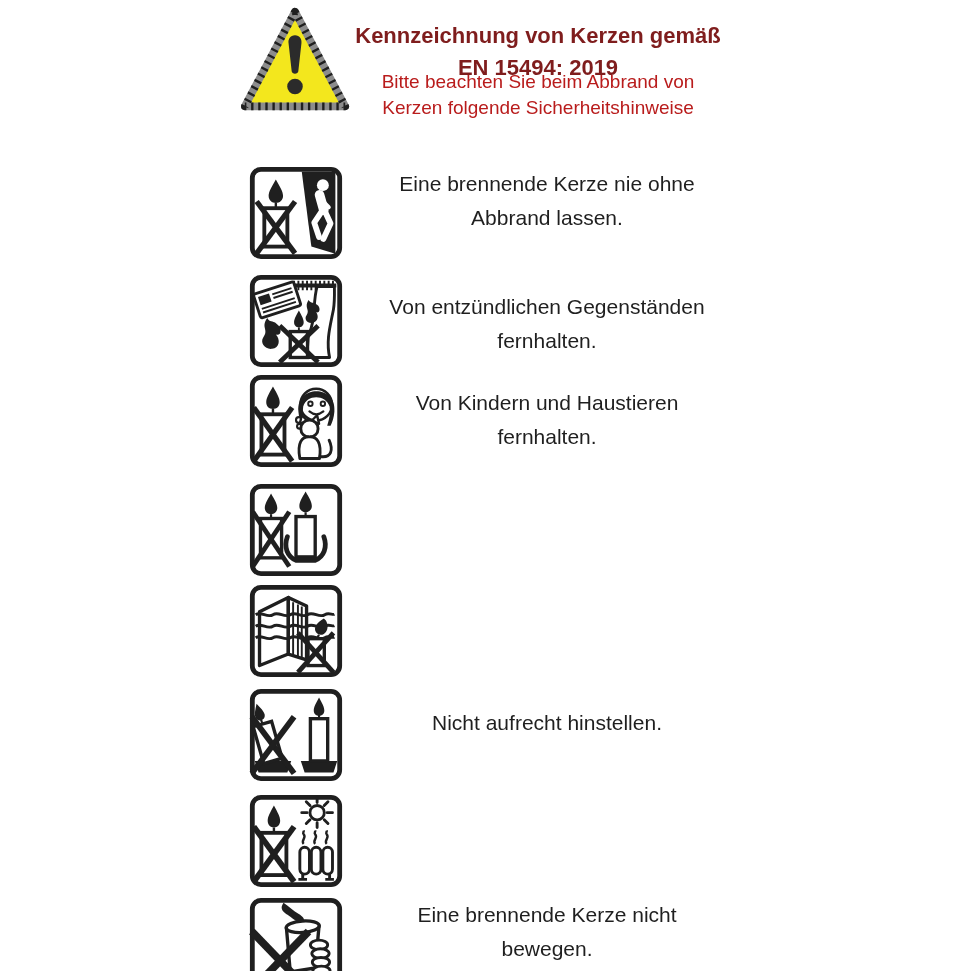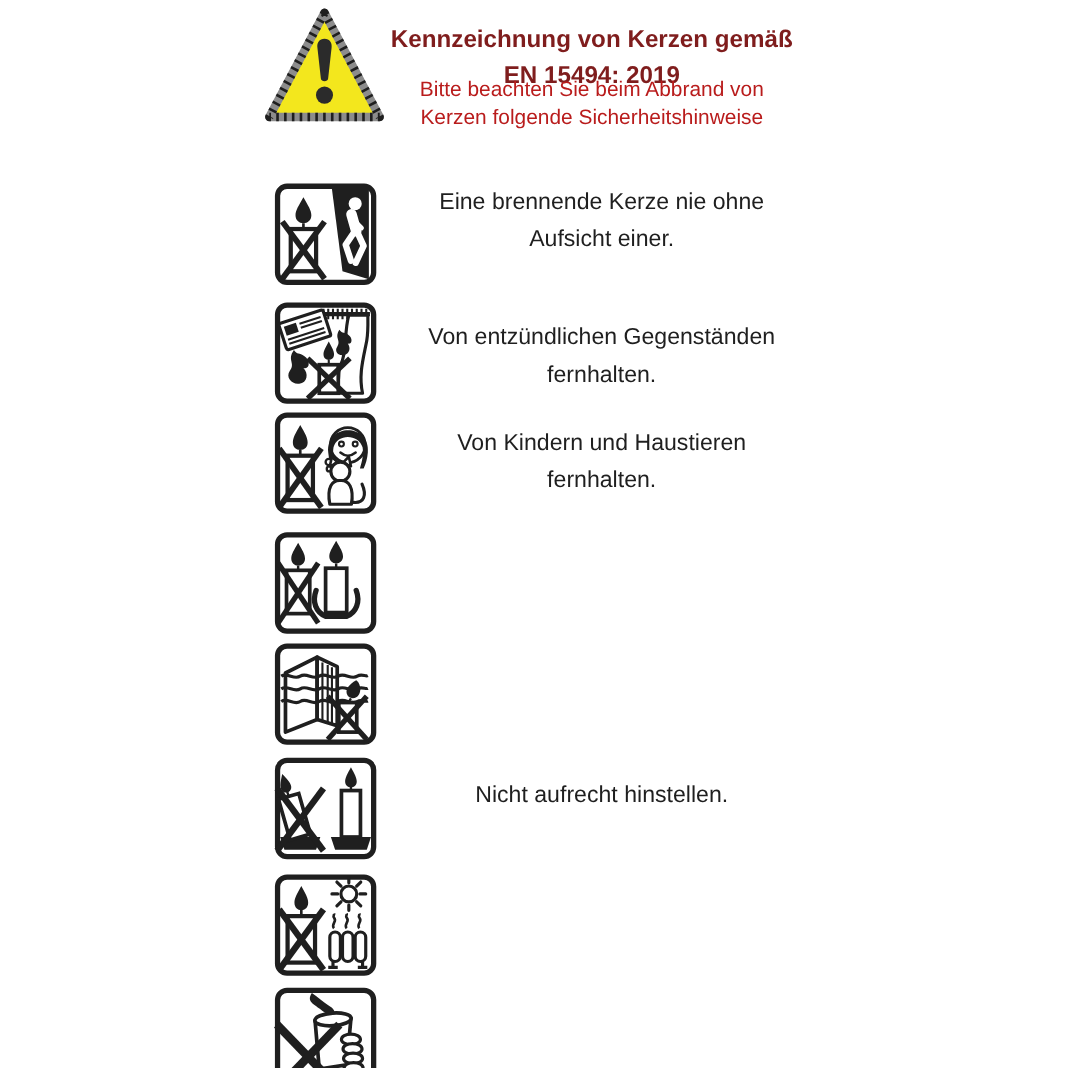--- a/index.html
+++ b/index.html
@@ -44,21 +44,21 @@
       <path d="M77 48 L69 60 L74 75" stroke="#fff" stroke-width="6" fill="none" stroke-linecap="round" stroke-linejoin="round"></path>
       <path d="M80 48 L86 61 L78.5 77" stroke="#fff" stroke-width="6" fill="none" stroke-linecap="round" stroke-linejoin="round"></path>
       <path d="M29 15 C24.5 23 21.5 27.5 21.5 32 C21.5 36.8 25 39.5 29 39.5 C33 39.5 36.5 36.8 36.5 32 C36.5 27.5 33.5 23 29 15 Z" fill="#1f1f1f"></path>
       <line x1="29" y1="39.5" x2="29" y2="45" stroke="#1f1f1f" stroke-width="2.5"></line>
       <rect x="17" y="45" width="24" height="40" fill="#fff" stroke="#1f1f1f" stroke-width="4"></rect>
       <line x1="9" y1="38" x2="49" y2="92" stroke="#1f1f1f" stroke-width="5.5"></line>
       <line x1="49" y1="38" x2="9" y2="92" stroke="#1f1f1f" stroke-width="5.5"></line>
     </svg>
   </div>
   <div class="row-text" style="top:165px">Eine brennende Kerze nie ohne
-Aufsicht einer.</div>
+Abbrand lassen.</div>
 
   <div class="row-icon" style="top:273px">
     <svg width="96" height="96" viewBox="0 0 100 100">
       <rect x="4.5" y="4.5" width="91" height="91" rx="9" fill="#fff" stroke="#1f1f1f" stroke-width="5"></rect>
       <line x1="46" y1="13" x2="92" y2="13" stroke="#1f1f1f" stroke-width="4"></line>
       <path d="M48 8 V18 M52.5 8 V18 M57 8 V18 M61.5 8 V18 M66 8 V18 M70.5 8 V18 M75 8 V18 M79.5 8 V18 M84 8 V18 M88.5 8 V18" stroke="#1f1f1f" stroke-width="2" fill="none"></path>
       <path d="M72 14 C67 32 71 48 64 62 C61 68 64 76 60 84 L60 88 L85 88 C81 70 86 54 89 38 C90.5 29 90 18 90 14 Z" fill="#fff" stroke="#1f1f1f" stroke-width="3" stroke-linejoin="round"></path>
       <g transform="rotate(-18 30 27)">
         <rect x="8" y="15" width="44" height="26" rx="2" fill="#fff" stroke="#1f1f1f" stroke-width="3"></rect>
         <rect x="12" y="19" width="12" height="9" fill="#1f1f1f"></rect>
@@ -184,14 +184,16 @@
       <g stroke="#1f1f1f" stroke-width="3" fill="#fff">
         <ellipse cx="74" cy="51" rx="9" ry="5"></ellipse>
         <ellipse cx="75.5" cy="60" rx="9" ry="5"></ellipse>
         <ellipse cx="76" cy="69" rx="9" ry="5"></ellipse>
         <ellipse cx="76.5" cy="78" rx="9" ry="5"></ellipse>
       </g>
       <line x1="4" y1="37" x2="63" y2="98" stroke="#1f1f1f" stroke-width="8"></line>
       <line x1="63" y1="37" x2="4" y2="98" stroke="#1f1f1f" stroke-width="8"></line>
     </svg>
   </div>
+  <div class="row-text" style="top:896px">Eine brennende Kerze nicht
+bewegen.</div>
 
 </div>
 
 </body></html>

